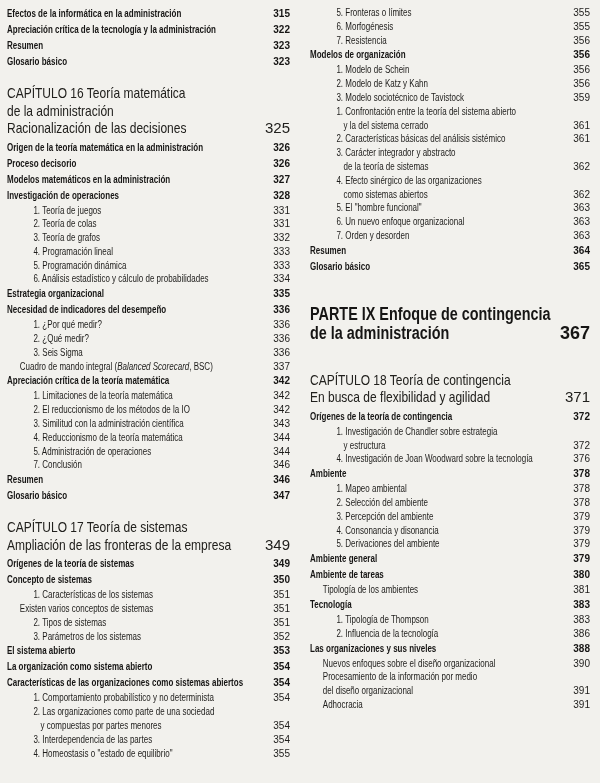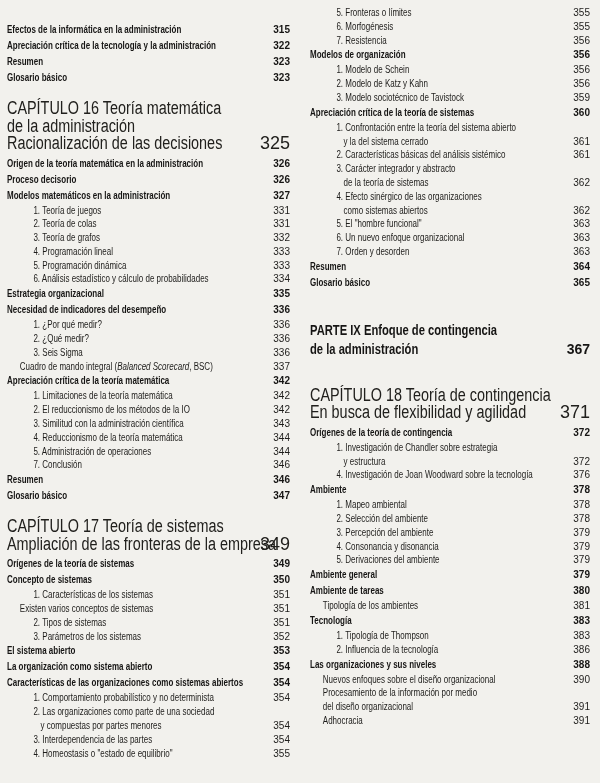--- a/index.html
+++ b/index.html
@@ -10,21 +10,21 @@
   }
   .scan-page{
     position:relative;
     width:600px;height:783px;
     background:#f2f1ed;
     color:#1d1c1a;
     overflow:hidden;
     display:flex;
   }
   .col{box-sizing:border-box;}
-  .col-left{width:300px;padding:22px 10px 0 7px;}
+  .col-left{width:300px;padding:6px 10px 0 7px;}
   .col-right{width:300px;padding:6px 10px 0 10px;}
 
   .row{
     display:flex;
     align-items:flex-end;
     font-size:10px;
     line-height:13.8px;
     letter-spacing:0px;
   }
   .row .title{flex:1 1 auto;min-width:0;}
@@ -43,28 +43,28 @@
   
   .num .ln{padding-left:33px;}
   .num .ln.cont{padding-left:42px;}
   .plain .ln{padding-left:16px;}
   .plain .ln.cont{padding-left:16px;}
 
   .bold{font-weight:bold;line-height:16px;color:#161514;}
   .bold .page{font-weight:bold;}
 
   .chapter{
-    font-size:18px;
+    font-size:15px;
     line-height:17.5px;
     margin-top:14px;
     margin-bottom:3px;
     color:#21201d;
   }
   .part{
-    font-size:14px;
+    font-size:18px;
     line-height:19px;
     font-weight:bold;
     margin-top:30px;
     margin-bottom:2px;
     color:#161514;
   }
   .part + .chapter{margin-top:28px;}
   .it{font-style:italic;}
 </style>
 </head>
@@ -115,20 +115,26 @@
           <span class="ln">Proceso decisorio</span>
         </span>
         <span class="page">326</span>
       </div>
       <div class="row bold">
         <span class="title">
           <span class="ln">Modelos matemáticos en la administración</span>
         </span>
         <span class="page">327</span>
       </div>
+      <div class="row bold">
+        <span class="title">
+          <span class="ln">Investigación de operaciones</span>
+        </span>
+        <span class="page">328</span>
+      </div>
       <div class="row num">
         <span class="title">
           <span class="ln">1. Teoría de juegos</span>
         </span>
         <span class="page">331</span>
       </div>
       <div class="row num">
         <span class="title">
           <span class="ln">2. Teoría de colas</span>
         </span>
@@ -370,26 +376,20 @@
         <span class="title">
           <span class="ln">2. Modelo de Katz y Kahn</span>
         </span>
         <span class="page">356</span>
       </div>
       <div class="row num">
         <span class="title">
           <span class="ln">3. Modelo sociotécnico de Tavistock</span>
         </span>
         <span class="page">359</span>
-      </div>
-      <div class="row bold">
-        <span class="title">
-          <span class="ln">Apreciación crítica de la teoría de sistemas</span>
-        </span>
-        <span class="page">360</span>
       </div>
       <div class="row num">
         <span class="title">
           <span class="ln">1. Confrontación entre la teoría del sistema abierto</span>
           <span class="ln cont">y la del sistema cerrado</span>
         </span>
         <span class="page">361</span>
       </div>
       <div class="row num">
         <span class="title">

